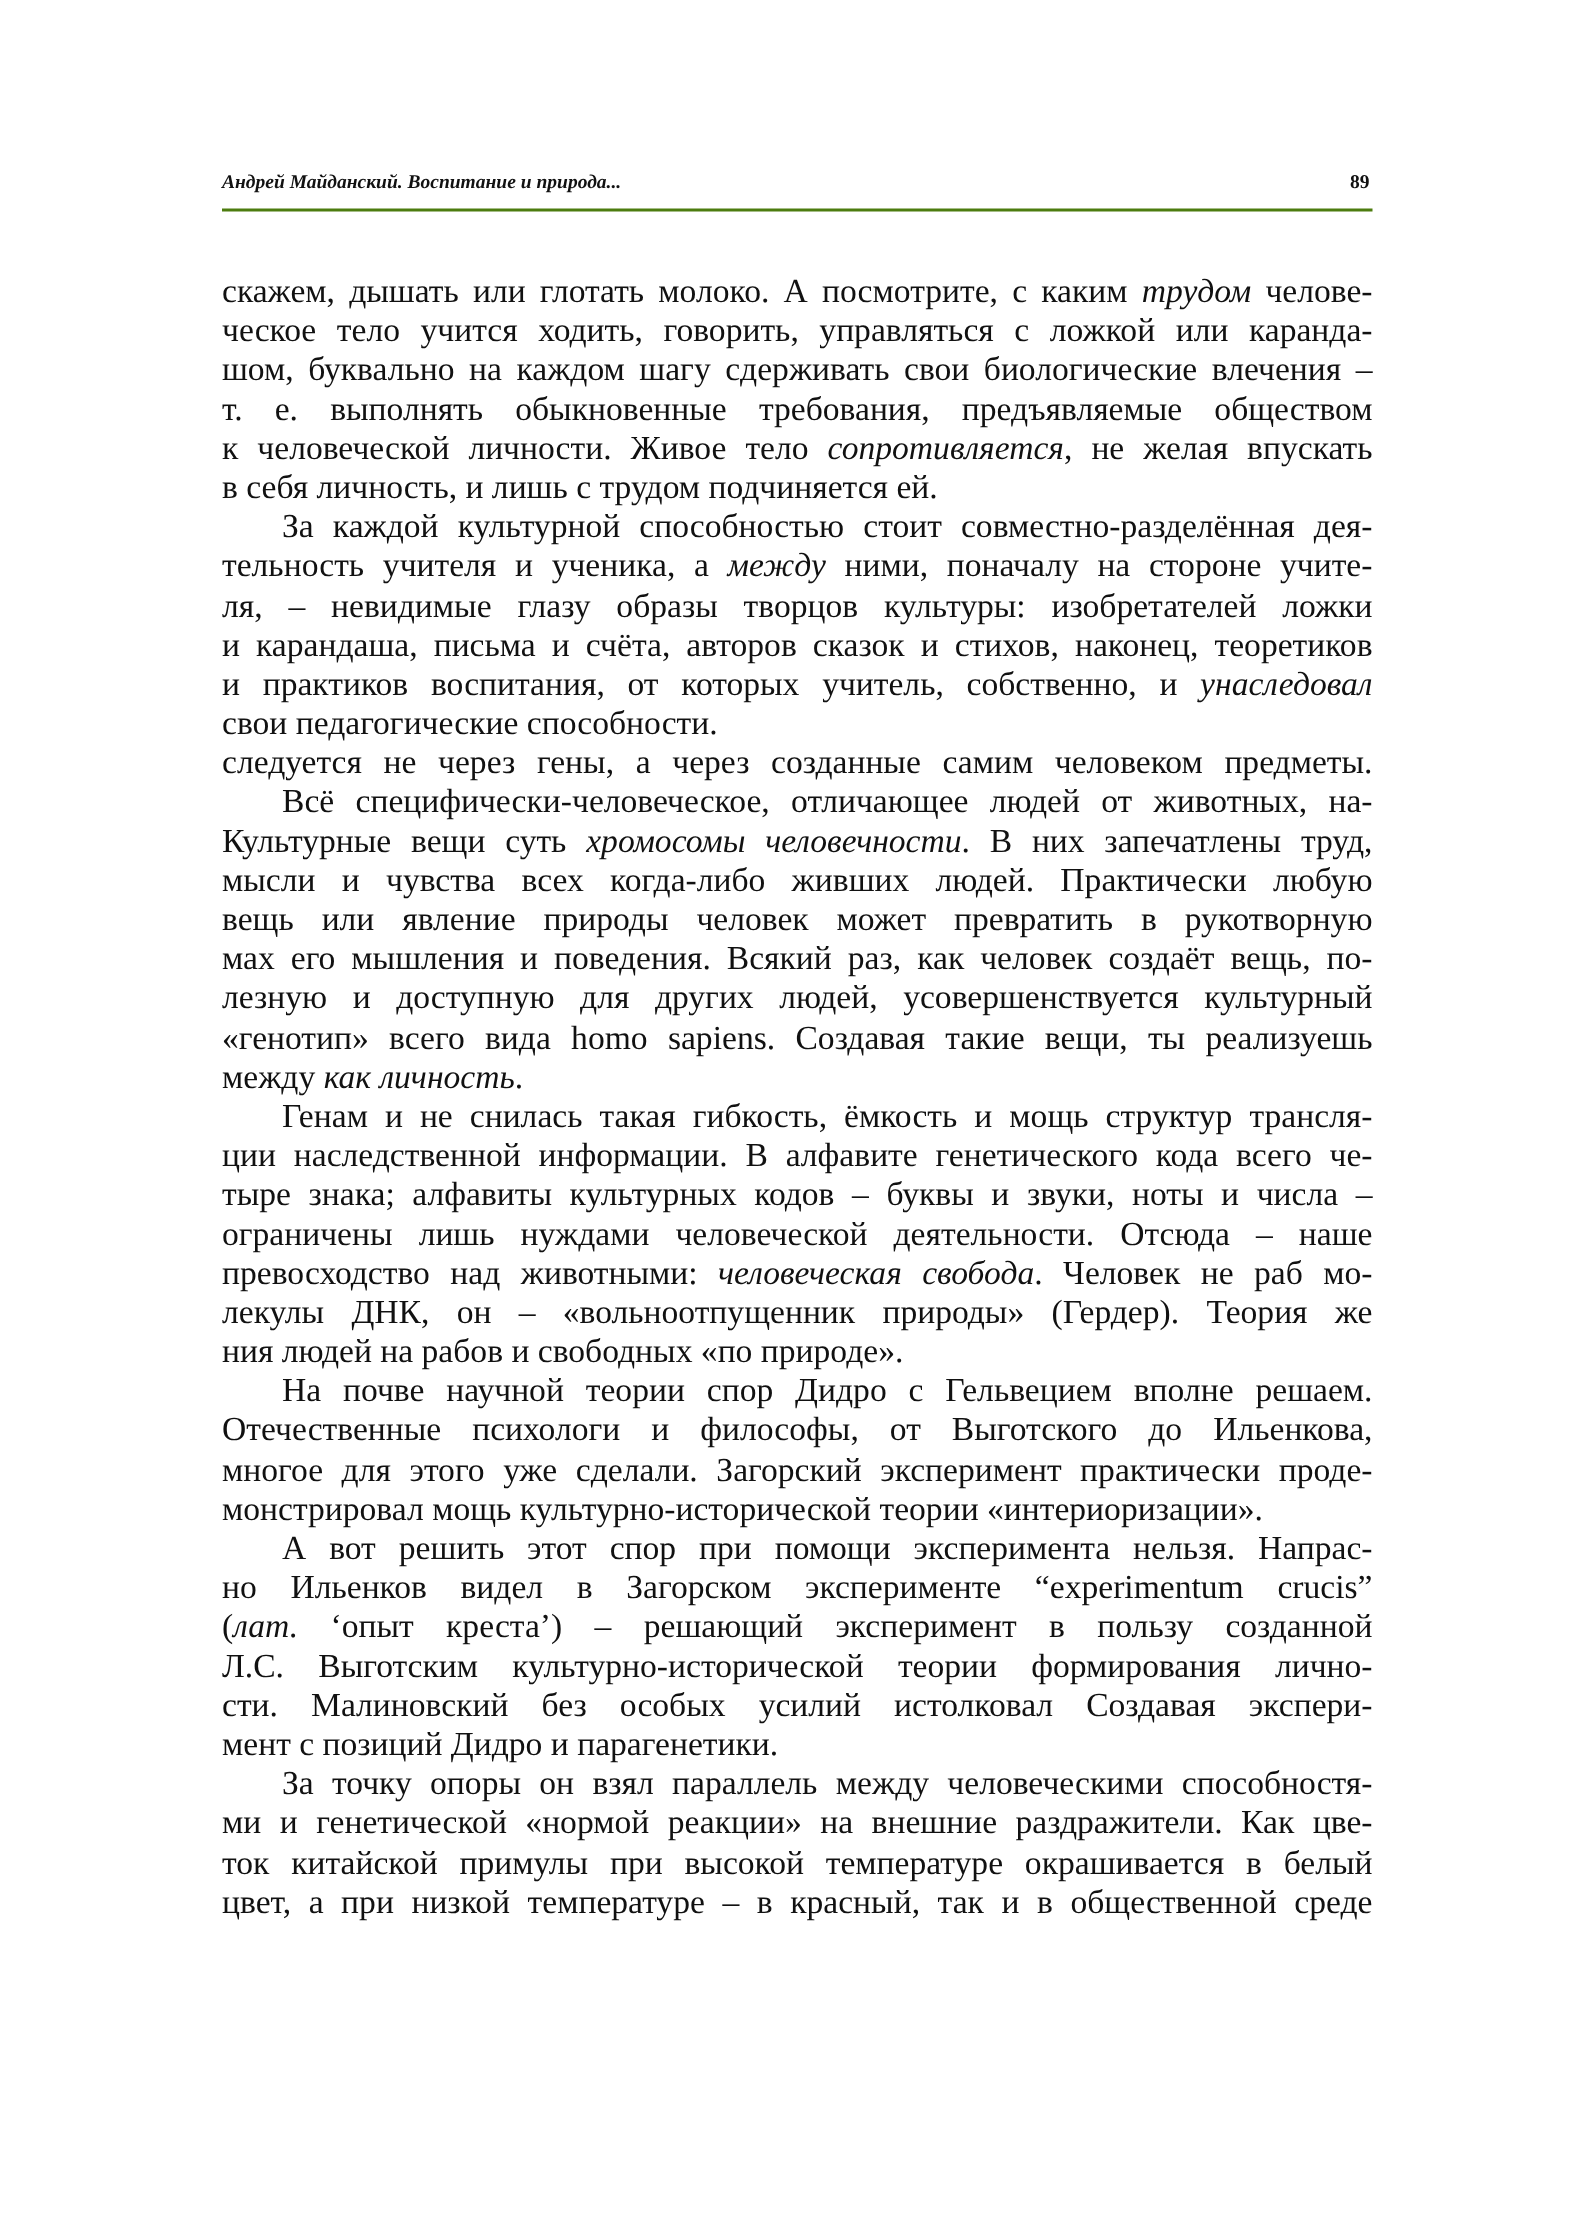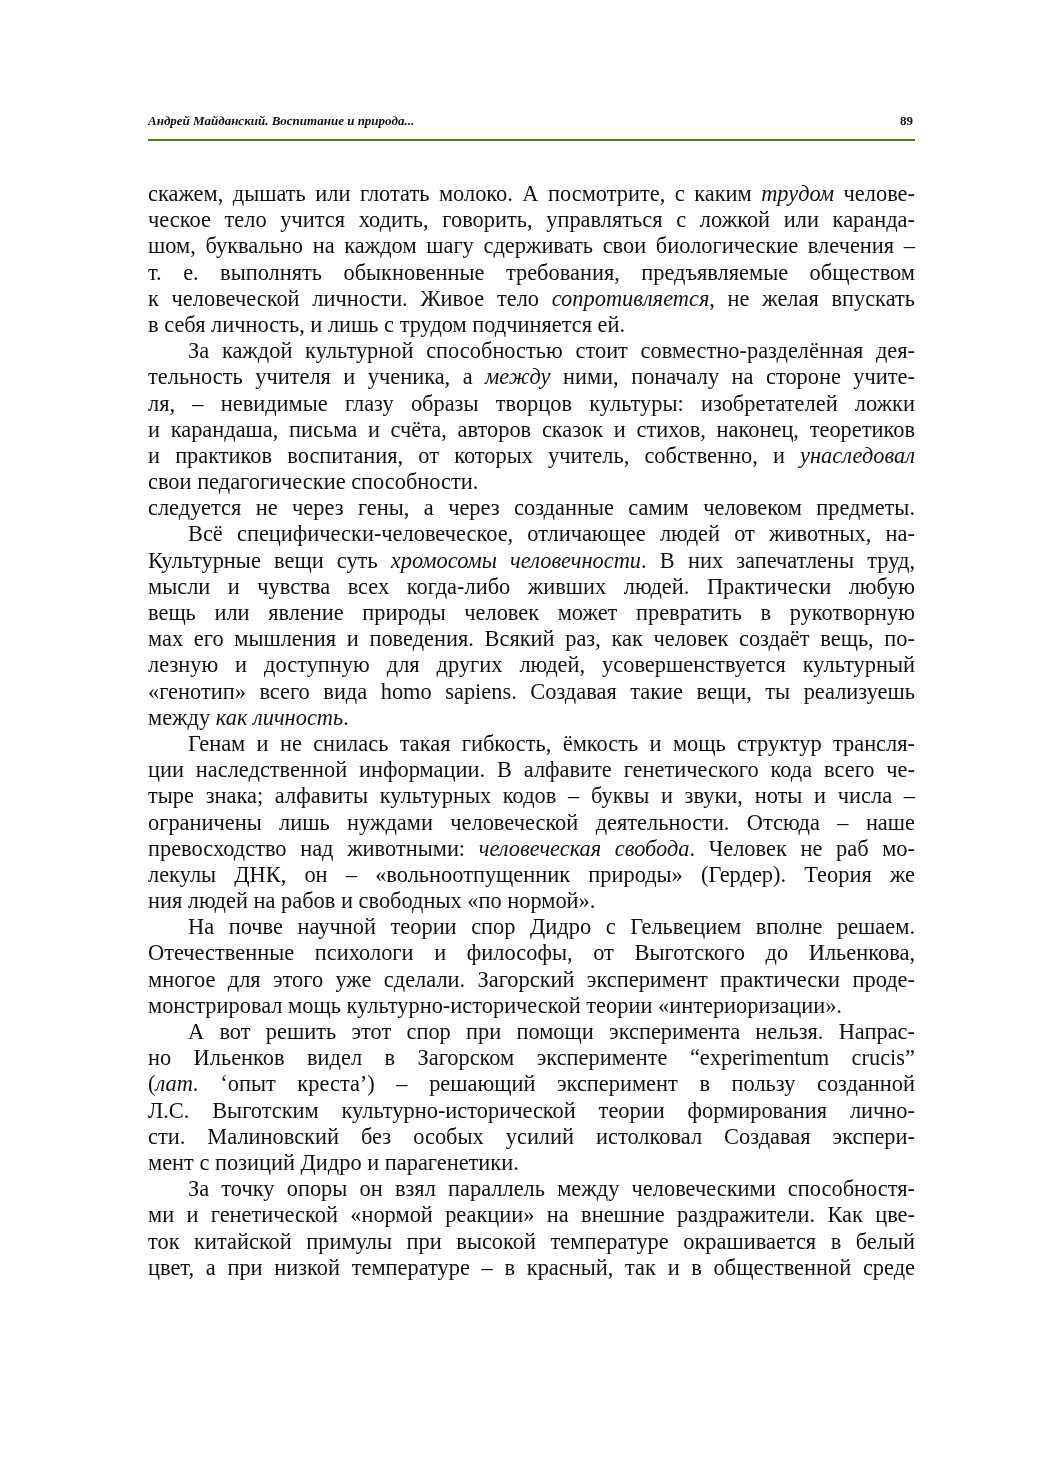--- a/index.html
+++ b/index.html
@@ -61,21 +61,21 @@
         <div class="line"><span>«генотип» всего вида homo sapiens. Создавая такие вещи, ты реализуешь</span></div>
         <div class="line last"><span>между </span><span class="i">как личность</span><span>.</span></div>
       </div>
       <div>
         <div class="line indent"><span>Генам и не снилась такая гибкость, ёмкость и мощь структур трансля-</span></div>
         <div class="line"><span>ции наследственной информации. В алфавите генетического кода всего че-</span></div>
         <div class="line"><span>тыре знака; алфавиты культурных кодов – буквы и звуки, ноты и числа –</span></div>
         <div class="line"><span>ограничены лишь нуждами человеческой деятельности. Отсюда – наше</span></div>
         <div class="line"><span>превосходство над животными: </span><span class="i">человеческая свобода</span><span>. Человек не раб мо-</span></div>
         <div class="line"><span>лекулы ДНК, он – «вольноотпущенник природы» (Гердер). Теория же</span></div>
-        <div class="line last"><span>ния людей на рабов и свободных «по нормой».</span></div>
+        <div class="line last"><span>ния людей на рабов и свободных «по природе».</span></div>
       </div>
       <div>
         <div class="line indent"><span>На почве научной теории спор Дидро с Гельвецием вполне решаем.</span></div>
         <div class="line"><span>Отечественные психологи и философы, от Выготского до Ильенкова,</span></div>
         <div class="line"><span>многое для этого уже сделали. Загорский эксперимент практически проде-</span></div>
         <div class="line last"><span>монстрировал мощь культурно-исторической теории «интериоризации».</span></div>
       </div>
       <div>
         <div class="line indent"><span>А вот решить этот спор при помощи эксперимента нельзя. Напрас-</span></div>
         <div class="line"><span>но Ильенков видел в Загорском эксперименте “experimentum crucis”</span></div>

